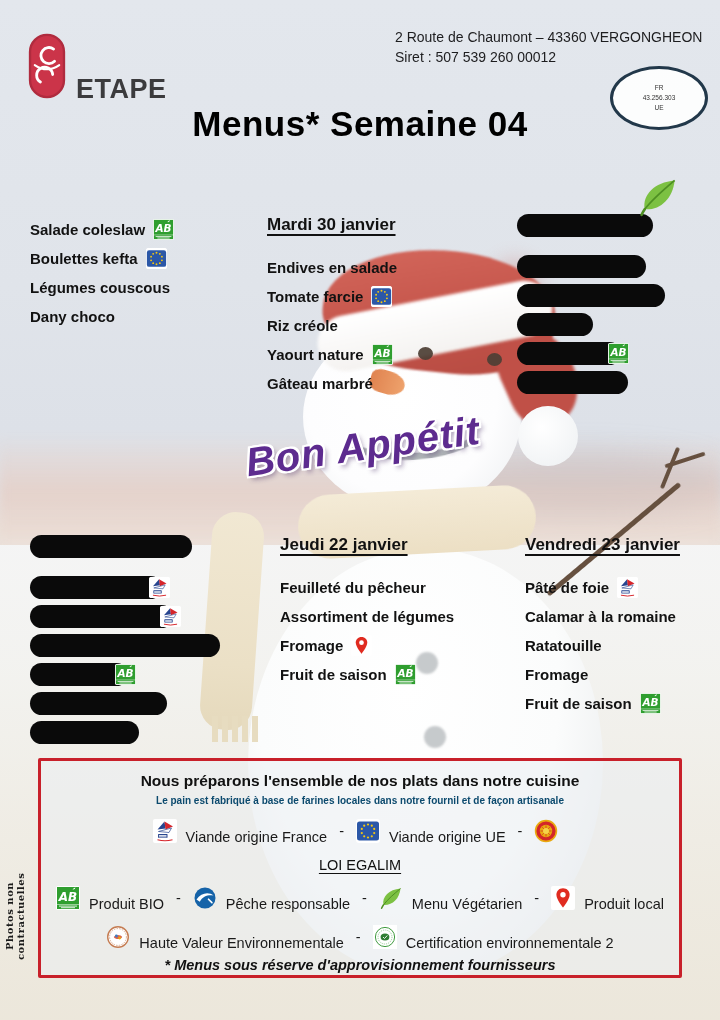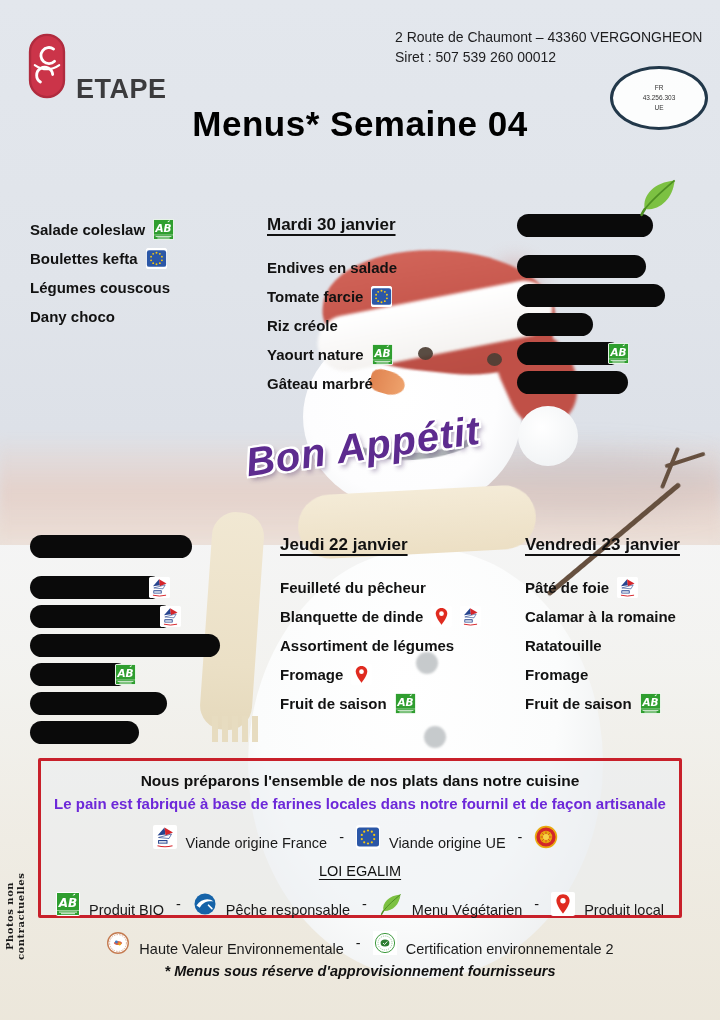--- a/index.html
+++ b/index.html
@@ -81,25 +81,25 @@
   .col-marker{position:absolute;left:118px;top:-38px;width:46px;height:42px;background:none;margin:0;}
 
   
   .bon-appetit{position:absolute;left:228px;top:424px;width:270px;text-align:center;z-index:5;
     font-size:40px;font-weight:700;font-style:italic;color:#5d2b8f;letter-spacing:1px;
     transform:rotate(-8deg);
     text-shadow:-2px -2px 0 #fff,2px -2px 0 #fff,-2px 2px 0 #fff,2px 2px 0 #fff,
       0 -2px 0 #fff,0 2px 0 #fff,-2px 0 0 #fff,2px 0 0 #fff,3px 4px 5px rgba(60,30,90,.45);}
 
   
-  .footer{position:absolute;left:38px;top:758px;width:644px;height:160px;z-index:6;
+  .footer{position:absolute;left:38px;top:758px;width:644px;height:220px;z-index:6;
     border:3px solid #c8202a;background:rgba(235,238,242,.55);border-radius:2px;
     display:flex;flex-direction:column;align-items:center;padding-top:11px;box-sizing:border-box;}
   .f-line1{font-size:15.5px;font-weight:700;color:#111;}
-  .f-line2{font-size:15px;font-weight:700;color:#6d28d9;margin-top:5px;}
+  .f-line2{font-size:10px;font-weight:700;color:#0c4a6e;margin-top:5px;}
   .f-row{display:flex;align-items:center;justify-content:center;margin-top:11px;white-space:nowrap;}
   .f-row .icon{width:24px;height:24px;margin:0 9px 0 0;background:none;}
   .f-row .lbl{font-size:14.5px;color:#1a1a1a;margin-top:12px;}
   .f-row .sep{margin:0 12px;font-size:14.5px;color:#1a1a1a;}
   .f-egalim{font-size:14.5px;font-weight:400;color:#111;text-decoration:underline;
     text-underline-offset:3px;margin-top:12px;}
   .f-note{font-size:14.5px;font-weight:700;font-style:italic;color:#111;margin-top:6px;}
 
   .side-note{position:absolute;left:4px;top:842px;height:148px;z-index:6;
     writing-mode:vertical-rl;transform:rotate(180deg);
@@ -342,42 +342,20 @@
         <div class="menu-item">
           <span class="redact-bar" style="width: 109px;"></span>
         </div>
       </div>
       <div class="day-col col-jeudi">
         <div class="day-title">Jeudi 22 janvier</div>
         <div class="menu-item">
           <span class="item-text">Feuilleté du pêcheur</span>
         </div>
         <div class="menu-item">
-          <span class="item-text">Blanquette de dinde</span>
-          <span class="icon">
-            <svg viewBox="0 0 24 24">
-              <rect width="24" height="24" rx="2" fill="#fff"></rect>
-              <path d="M12 2.2 C8 2.2 5.4 5.1 5.4 8.7 C5.4 13.6 12 21.5 12 21.5 C12 21.5 18.6 13.6 18.6 8.7 C18.6 5.1 16 2.2 12 2.2 Z" fill="#e02b20"></path>
-              <circle cx="12" cy="8.8" r="2.7" fill="#fff"></circle>
-            </svg>
-          </span>
-          <span class="icon">
-            <svg viewBox="0 0 24 24">
-              <rect width="24" height="24" rx="2" fill="#fff"></rect>
-              <path d="M4.5 10.5 L11.5 2.5 L12.5 9.5 Z" fill="#27458f"></path>
-              <path d="M11.5 2.5 L20 7.5 L12.5 10.5 Z" fill="#d6252b"></path>
-              <path d="M5.5 12.5 L18.5 9 L16 13.5 Z" fill="#fff" stroke="#27458f" stroke-width="0.7"></path>
-              <rect x="5" y="15" width="9.5" height="3.8" rx="0.6" fill="#27458f"></rect>
-              <rect x="5.9" y="16" width="7.6" height="0.8" fill="#fff"></rect>
-              <rect x="5.9" y="17.4" width="7.6" height="0.8" fill="#fff"></rect>
-              <path d="M4.5 20.8 Q12 22.8 19.5 20.8" stroke="#d6252b" stroke-width="1.1" fill="none"></path>
-            </svg>
-          </span>
-        </div>
-        <div class="menu-item">
           <span class="item-text">Assortiment de légumes</span>
         </div>
         <div class="menu-item">
           <span class="item-text">Fromage</span>
           <span class="icon">
             <svg viewBox="0 0 24 24">
               <rect width="24" height="24" rx="2" fill="#fff"></rect>
               <path d="M12 2.2 C8 2.2 5.4 5.1 5.4 8.7 C5.4 13.6 12 21.5 12 21.5 C12 21.5 18.6 13.6 18.6 8.7 C18.6 5.1 16 2.2 12 2.2 Z" fill="#e02b20"></path>
               <circle cx="12" cy="8.8" r="2.7" fill="#fff"></circle>
             </svg>

